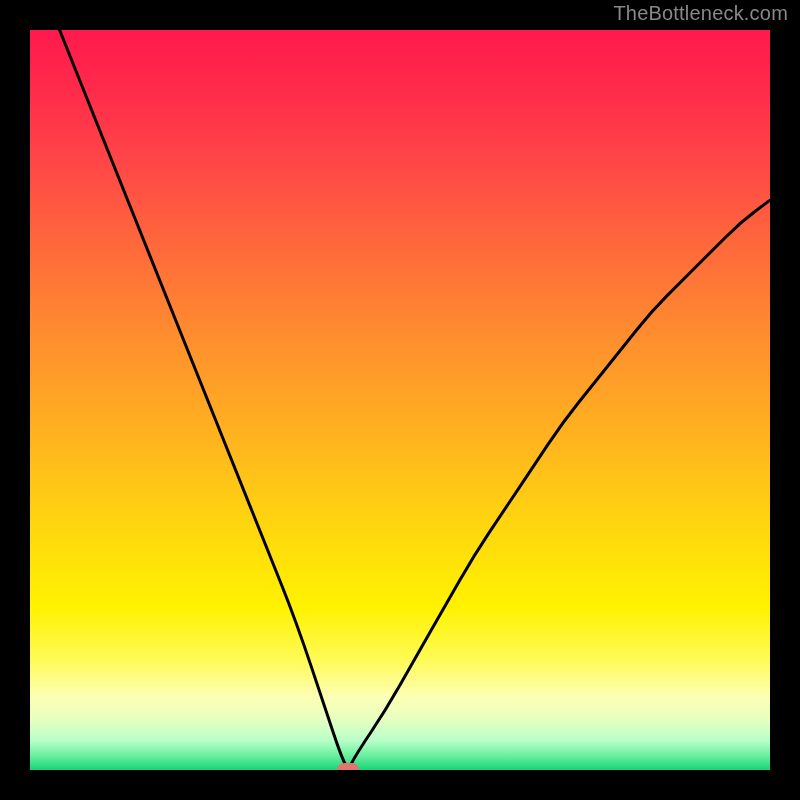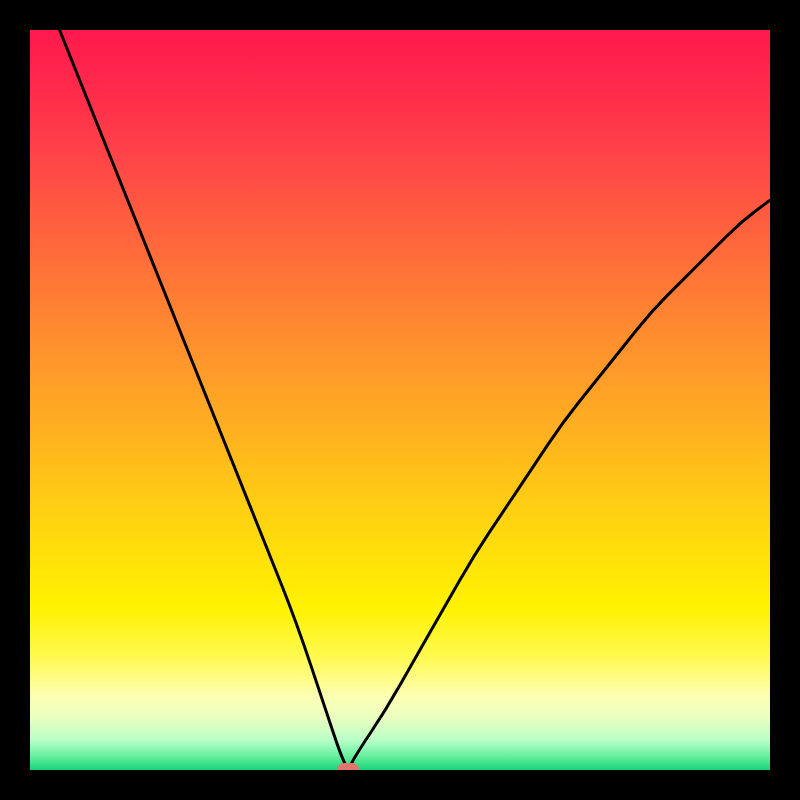--- a/index.html
+++ b/index.html
@@ -69,20 +69,21 @@
     left: 0; top: 0;
     width: 740px;
     height: 740px;
     z-index: 2;
   }
 </style>
 </head>
 <body>
 
 <div class="outer">
+  <div class="watermark">TheBottleneck.com</div>
   <div class="plot-area">
     <div class="gradient"></div>
     <svg class="curve" viewBox="0 0 740 740" preserveAspectRatio="none">
       <path id="curve-path" fill="none" stroke="#000000" stroke-width="3" stroke-linecap="round" stroke-linejoin="round" d="M 29.60 0.00 Q 29.60 0.00 44.40 37.00 Q 59.20 74.00 74.00 111.00 Q 88.80 148.00 103.60 185.00 Q 118.40 222.00 133.20 259.00 Q 148.00 296.00 162.80 333.00 Q 177.60 370.00 192.40 407.00 Q 207.20 444.00 222.00 481.00 Q 236.80 518.00 251.60 555.00 Q 266.40 592.00 281.20 636.40 Q 296.00 680.80 303.40 703.00 Q 310.80 725.20 314.50 732.60 Q 318.20 740.00 321.90 732.60 Q 325.60 725.20 340.40 703.00 Q 355.20 680.80 370.00 654.90 Q 384.80 629.00 399.60 603.10 Q 414.40 577.20 429.20 551.30 Q 444.00 525.40 458.80 503.20 Q 473.60 481.00 488.40 458.80 Q 503.20 436.60 518.00 414.40 Q 532.80 392.20 547.60 373.70 Q 562.40 355.20 577.20 336.70 Q 592.00 318.20 606.80 299.70 Q 621.60 281.20 636.40 266.40 Q 651.20 251.60 666.00 236.80 Q 680.80 222.00 695.60 207.20 Q 710.40 192.40 725.20 181.30 T 740.00 170.20"></path>
     </svg>
     <div id="minpt" class="marker" style="left: 318.2px; top: 740px; background: rgb(226, 117, 108);"></div>
   </div>
 </div>
 
 </body></html>

